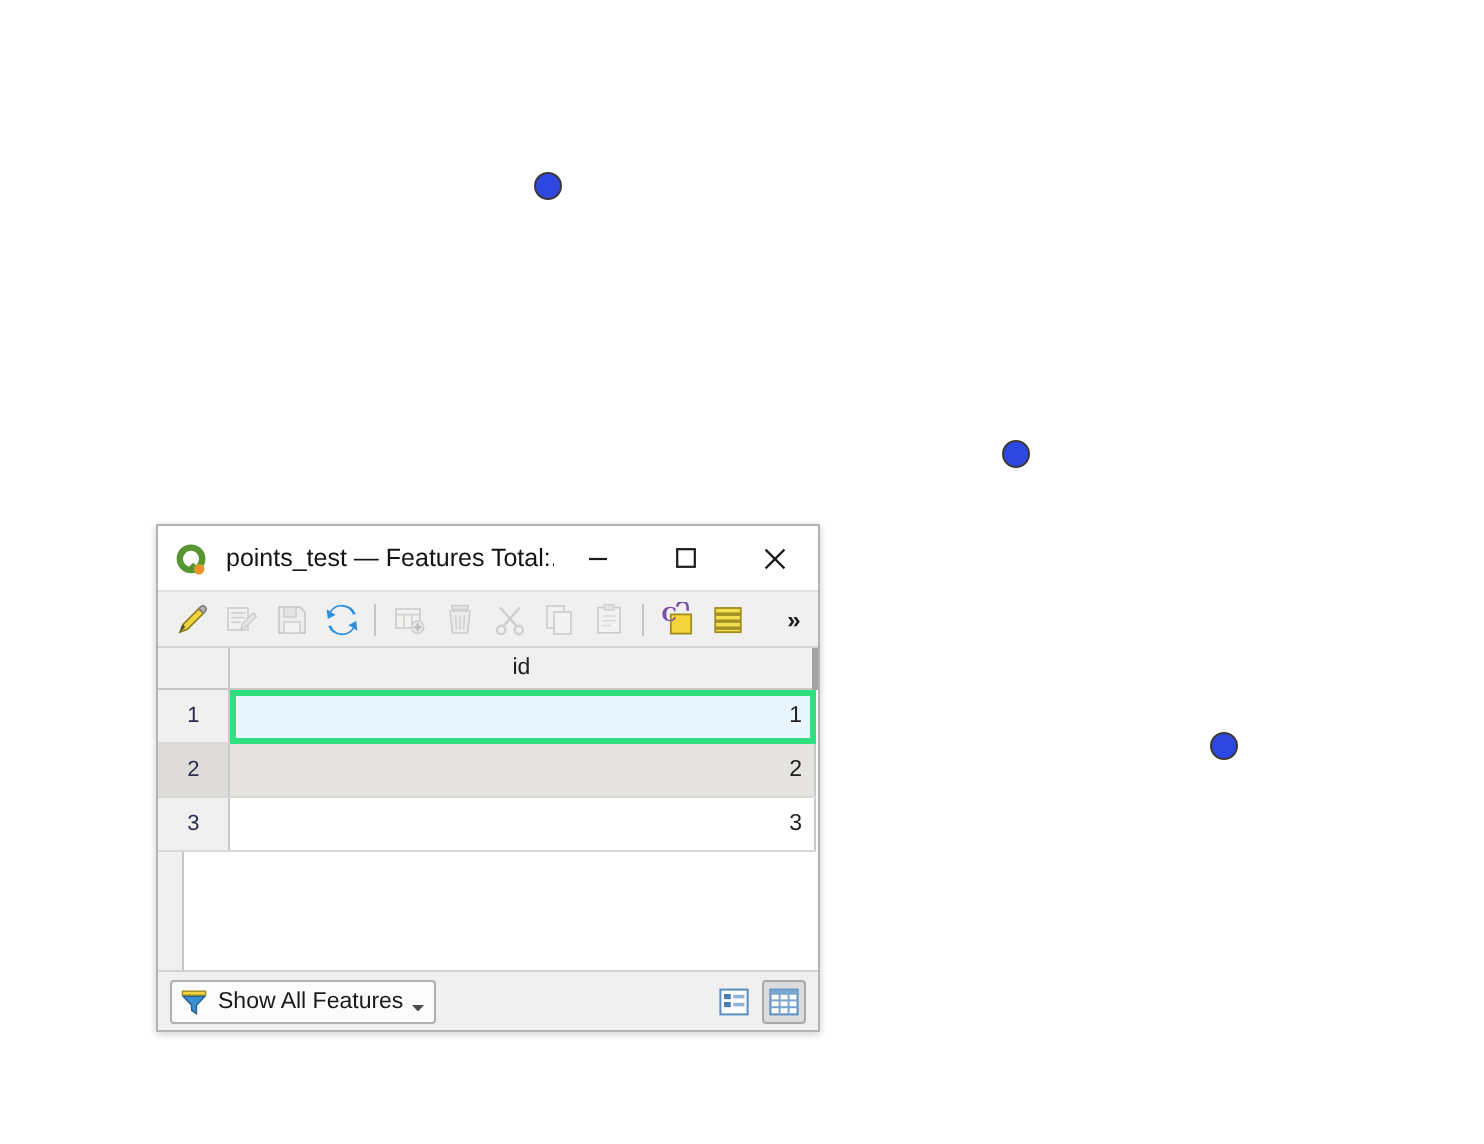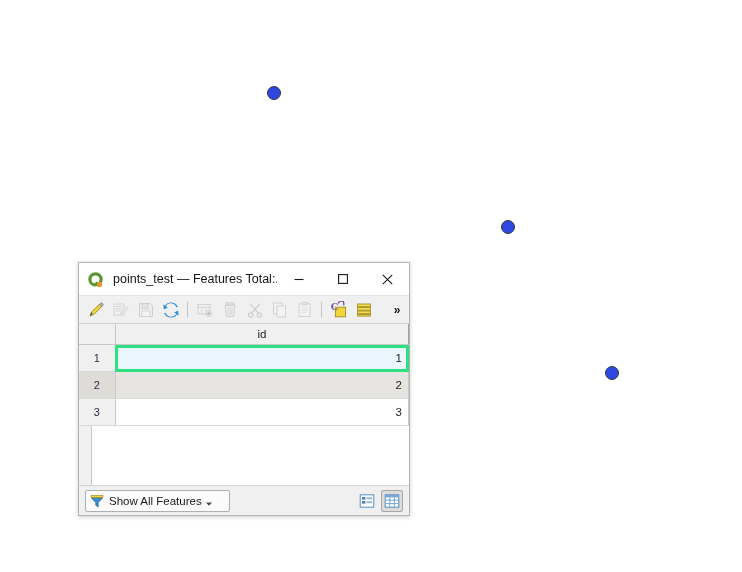--- a/index.html
+++ b/index.html
@@ -146,21 +146,21 @@
     height: 20px;
     background: #f0f0f0;
     border-right: 1px solid #c8c8c8;
     border-bottom: 1px solid #c8c8c8;
     padding: 0;
   }
   #attr-table th.col-header {
     width: 100px;
     height: 20px;
     background: #f0f0f0;
-    border-right: 1px solid #a3a3a3;
+    border-right: 3px solid #a3a3a3;
     border-bottom: 1px solid #c8c8c8;
     font-weight: normal;
     font-size: 11.5px;
     color: #1e1e1e;
     text-align: center;
     padding: 0;
   }
   #attr-table td.row-header {
     width: 12px;
     height: 26px;
@@ -211,21 +211,21 @@
     padding: 0 6px;
     box-sizing: border-box;
   }
   #show-all-features-button {
     height: 22px;
     display: flex;
     align-items: center;
     background: #fbfbfb;
     border: 1px solid #b0b0b0;
     border-radius: 2px;
-    padding: 0 16px 0 4px;
+    padding: 0 4px 0 4px;
     box-sizing: border-box;
   }
   #show-all-features-button svg { display: block; flex: 0 0 auto; }
   #filter-label-text {
     font-size: 11.5px;
     color: #1a1a1a;
     margin: 0 3px 0 5px;
     white-space: nowrap;
   }
   .view-toggle {

